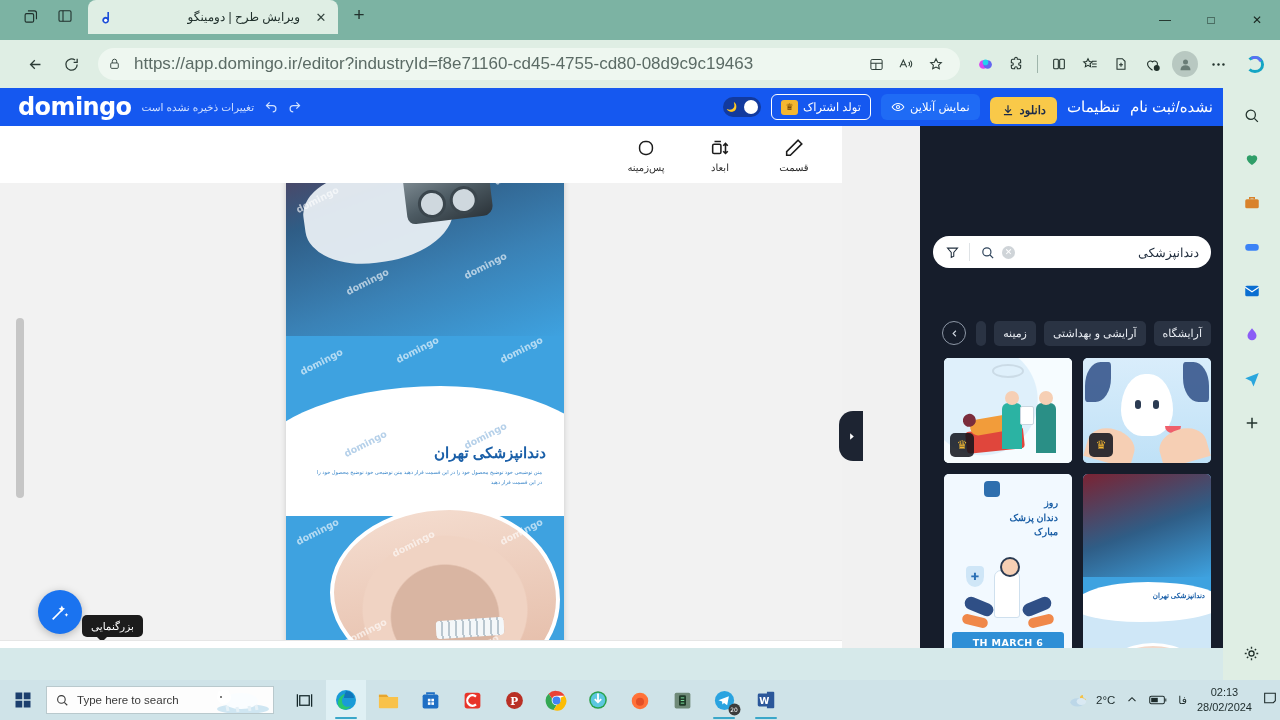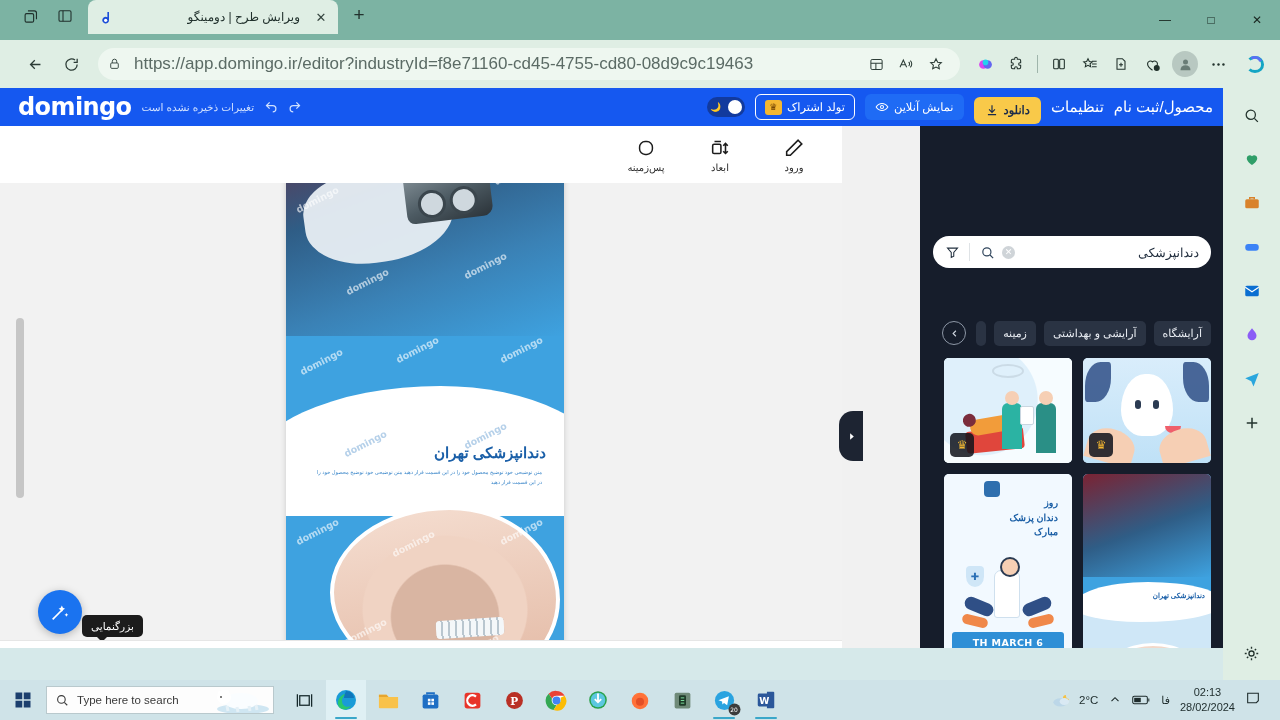--- a/index.html
+++ b/index.html
@@ -554,21 +554,21 @@
     width: 40px; height: 40px; display: flex; align-items: center;
     justify-content: center; position: relative;
   }
   .tb-app.active { background: #dff0f4; }
   .tb-app.active:after, .tb-app.open:after {
     content: ""; position: absolute; left: 9px; right: 9px; bottom: 1px;
     height: 2.5px; background: #3aa7c9; border-radius: 2px;
   }
   .tray {
     margin-left: auto; display: flex; align-items: center; gap: 10px;
-    padding-right: 19px;
+    padding-right: 2px;
   }
   .tray-weather {
     display: flex; align-items: center; gap: 6px; font-size: 11.5px;
     color: #1d2b2b;
   }
   .tray-ic { color: #1d2b2b; display: flex; align-items: center; }
   .tray-lang { font-size: 11px; color: #1d2b2b; direction: rtl; }
   .tray-clock {
     font-size: 11px; color: #1d2b2b; text-align: center; line-height: 1.35;
   }
@@ -752,30 +752,30 @@
               <circle cx="12" cy="12" r="2.6"></circle>
           </svg>
         </span>
         <span class="btn-dl">
           <span>دانلود</span>
           <svg width="14" height="14" viewBox="0 0 24 24" fill="none" stroke="currentColor" stroke-width="2">
             <path d="M12 4v11M7 11l5 5 5-5M5 20h14"></path>
           </svg>
         </span>
         <span class="hdr-link">تنظیمات</span>
-        <span class="hdr-link">محصول/ثبت نام</span>
+        <span class="hdr-link">نشده/ثبت نام</span>
       </span>
     </div>
 
     <div class="left-tools">
       <div class="ltool">
         <svg width="22" height="22" viewBox="0 0 24 24" fill="none" stroke="currentColor" stroke-width="1.7">
           <path d="M16.5 3.5l4 4L8 20H4v-4z"></path>
         </svg>
-        <span class="ltool-lbl">ورود</span>
+        <span class="ltool-lbl">قسمت</span>
       </div>
       <div class="ltool">
         <svg width="22" height="22" viewBox="0 0 24 24" fill="none" stroke="currentColor" stroke-width="1.7">
           <rect x="4" y="8" width="9" height="10" rx="1.5"></rect>
             <path d="M6 5h7M18 7v11M15.5 9.5L18 7l2.5 2.5M15.5 15.5L18 18l2.5-2.5"></path>
         </svg>
         <span class="ltool-lbl">ابعاد</span>
       </div>
       <div class="ltool">
         <svg width="22" height="22" viewBox="0 0 24 24" fill="none" stroke="currentColor" stroke-width="1.6">

